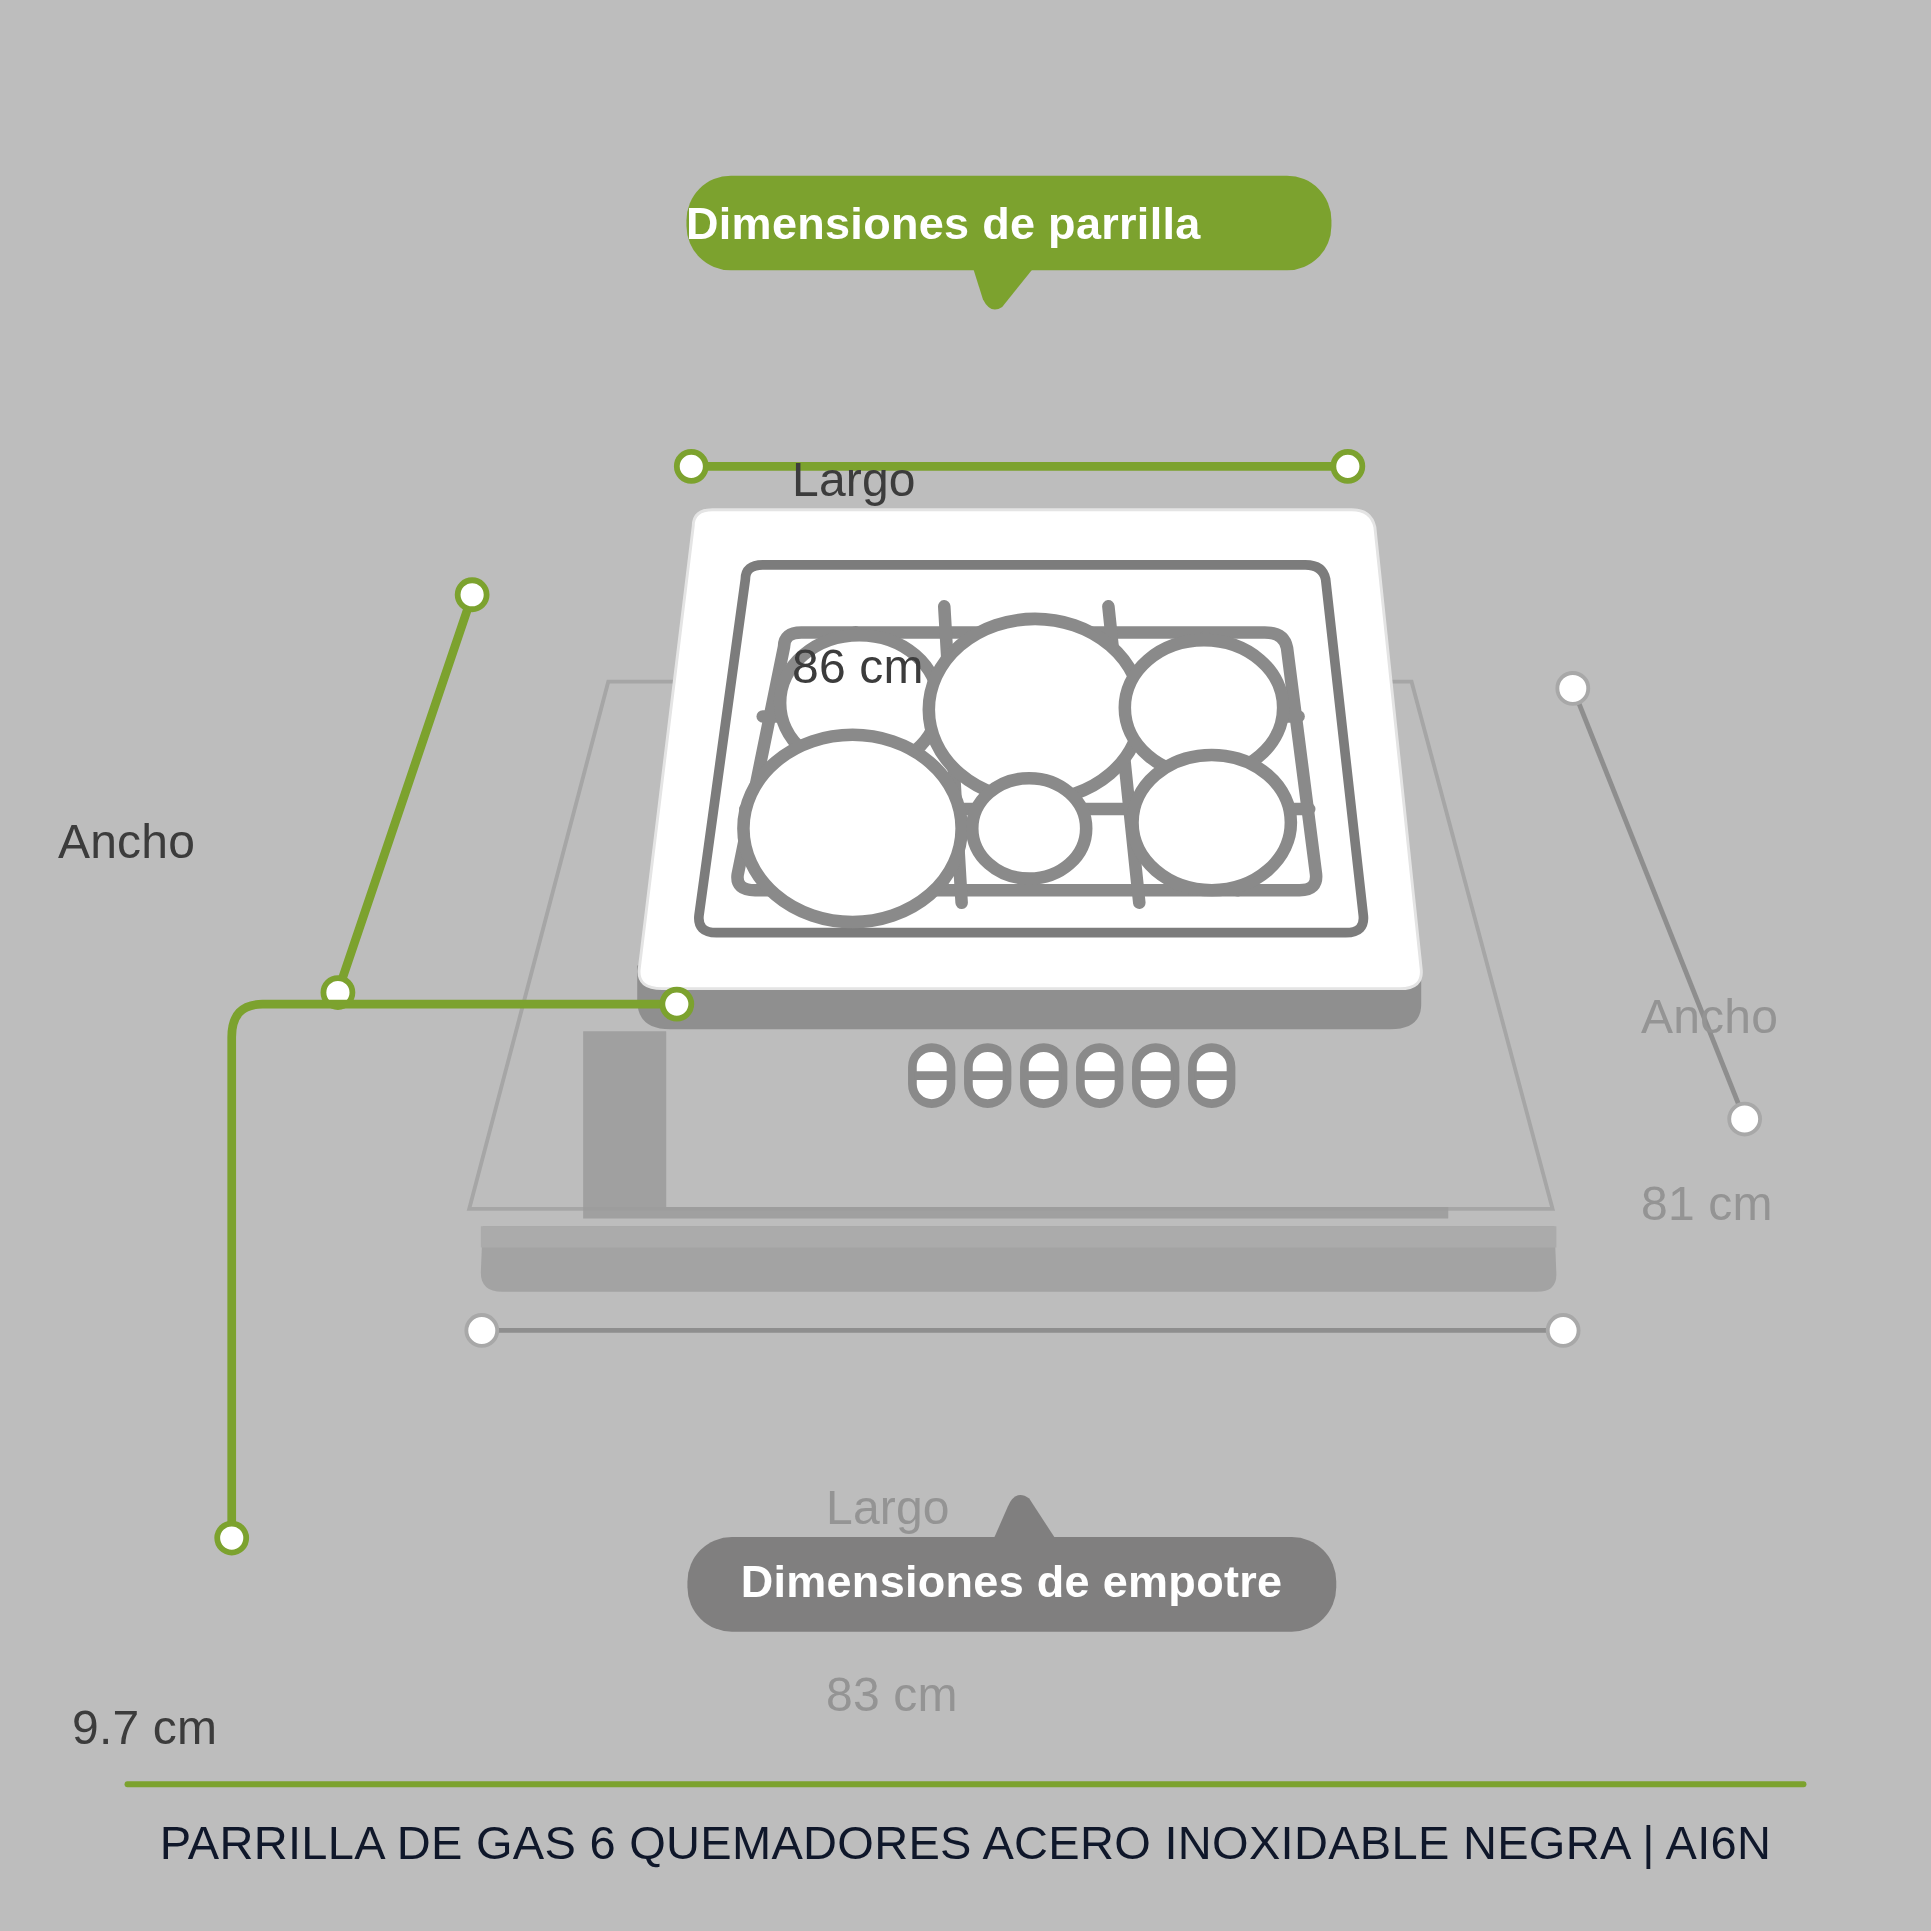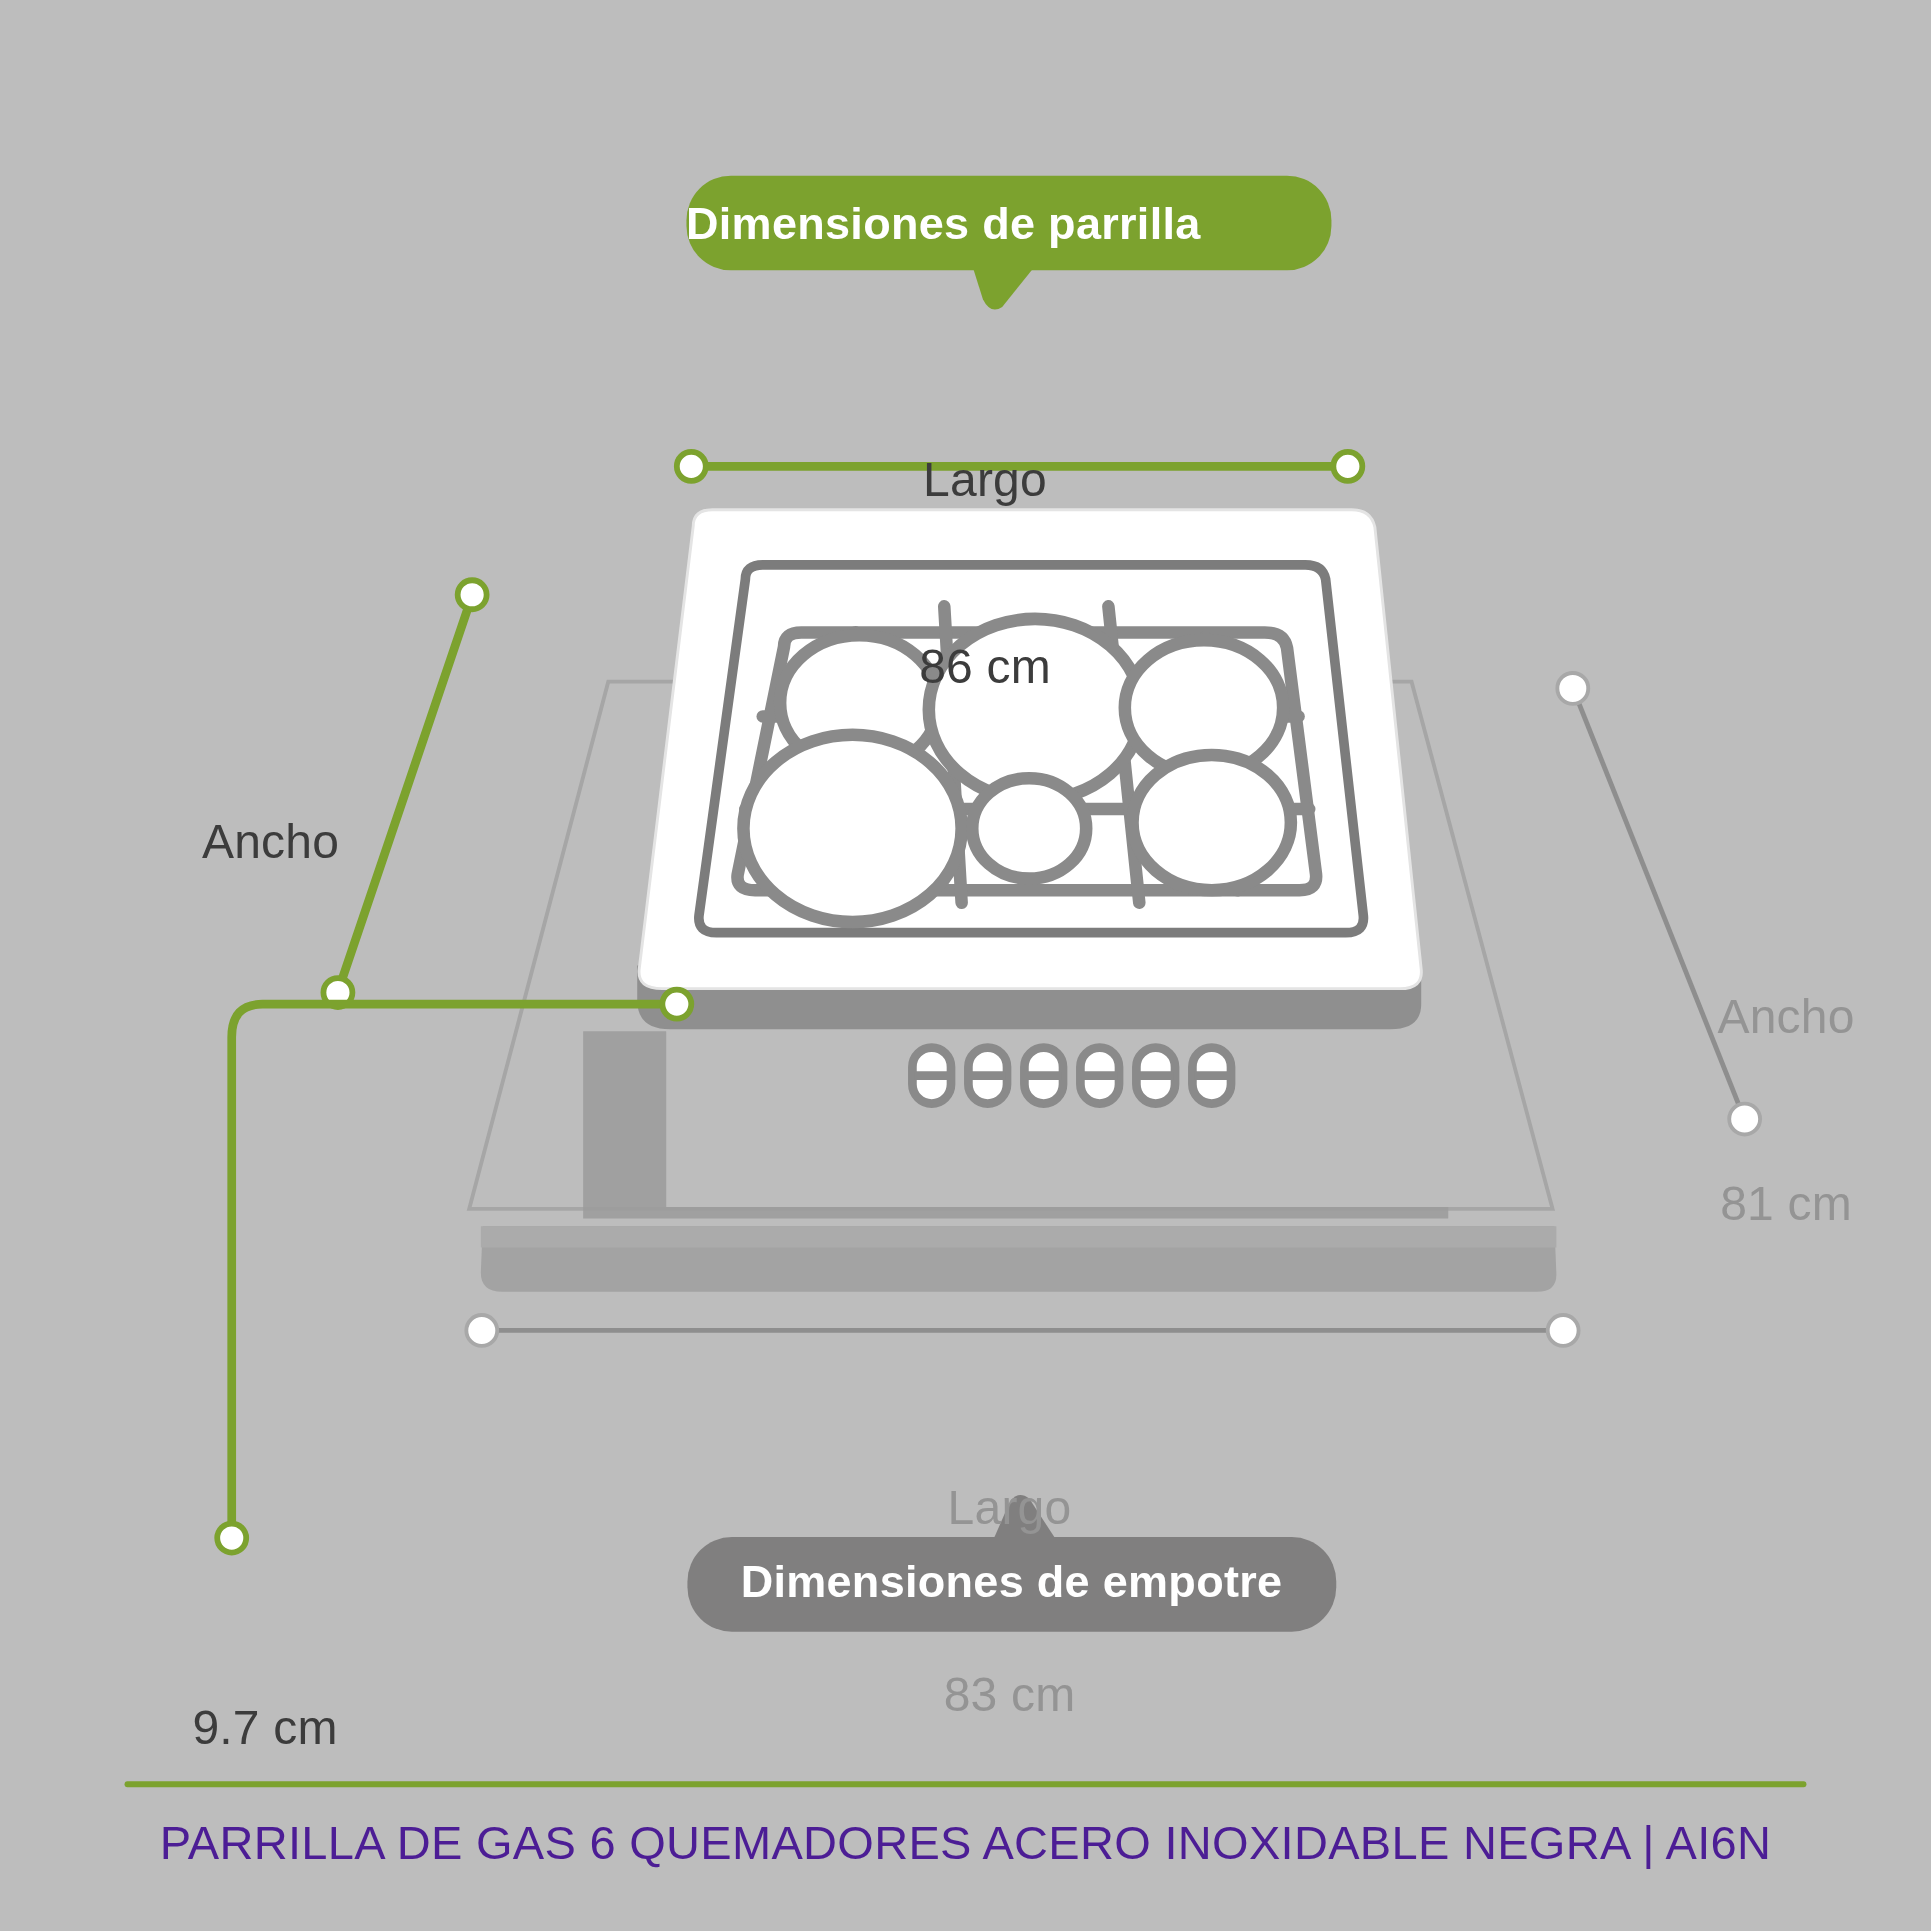--- a/index.html
+++ b/index.html
@@ -23,21 +23,21 @@
   #art {
     position: absolute;
     inset: 0;
     width: 1931px;
     height: 1931px;
     display: block;
   }
   
   .lbl {
     position: absolute;
-    text-align: center;
+    text-align: left;
     line-height: 1.30;
     white-space: pre;
     letter-spacing: 0.2px;
   }
   .lbl .l1, .lbl .l2 { display: block; }
   .lbl-dark { color: #3C3C3C; font-size: 48px; font-weight: 400; }
   .lbl-gray { color: #949494; font-size: 48px; font-weight: 400; }
 
   #label-largo-parrilla { left: 792px; top: 324px; width: 386px; }
   #label-ancho-parrilla { left:  58px; top: 686px; width: 425px; }
@@ -56,21 +56,21 @@
   }
   #badge-text-parrilla { left: 686px; top: 198px; width: 454px; }
   #badge-text-empotre  { left: 687px; top: 1556px; width: 649px; }
 
   #product-title {
     position: absolute;
     left: 0;
     top: 1815px;
     width: 1931px;
     text-align: center;
-    color: #4c1d95;
+    color: #0f172a;
     font-size: 47px;
     font-weight: 400;
     letter-spacing: 0.3px;
     white-space: nowrap;
   }
 </style>
 </head>
 <body>
 
 <div id="stage">

